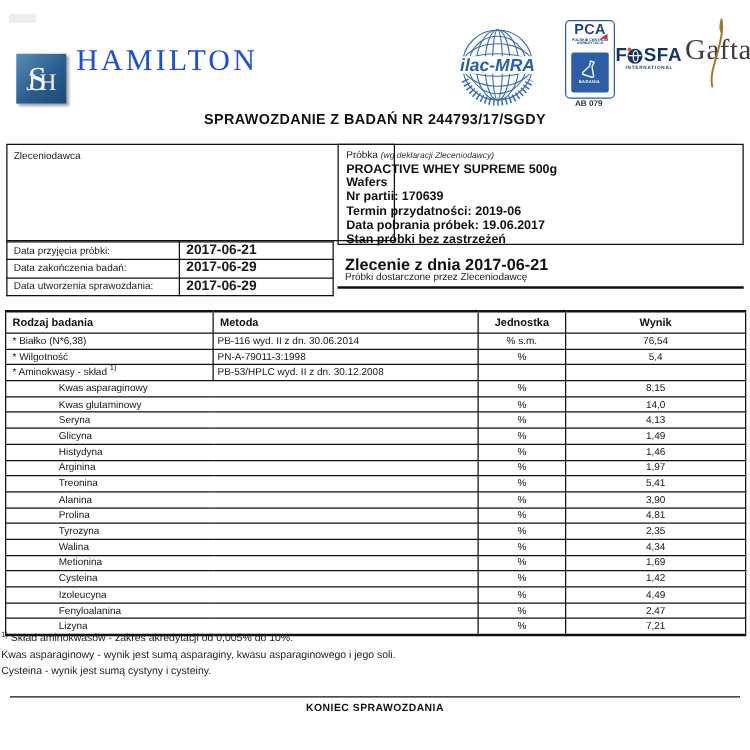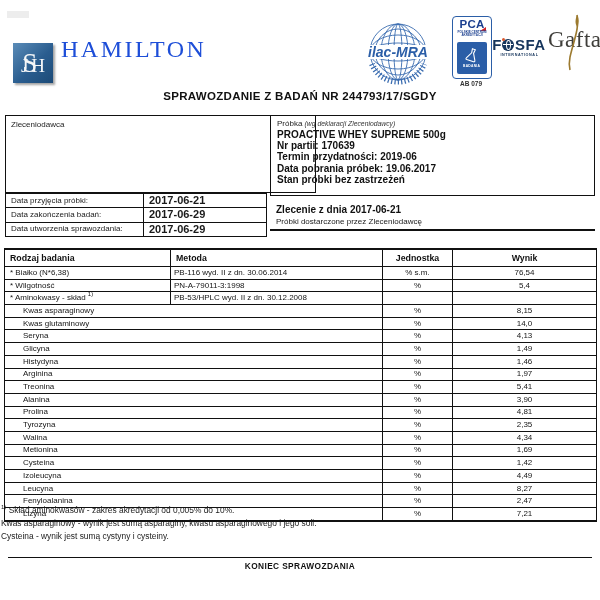--- a/index.html
+++ b/index.html
@@ -59,34 +59,34 @@
   .client-label{padding:4px 0 0 5px;font-size:8px;color:#222;}
   .dates{left:5px;top:193px;width:261px;border-collapse:collapse;table-layout:fixed;}
   .dates td{border:1px solid #111;height:13.3px;font-size:8px;padding:0 0 0 5px;line-height:1;color:#1a1a1a;}
   .dates td.val{font-weight:bold;font-size:11px;}
 
   
   .sample-box{left:270px;top:115px;width:325px;height:81px;border:1px solid #111;box-sizing:border-box;padding-top:2px;}
   .sample-label-line{font-size:8px;padding-left:6px;line-height:11px;color:#222;}
   .sample-note{font-style:italic;font-size:6.8px;color:#333;}
   .sample-line{font-weight:bold;font-size:10px;line-height:11.2px;padding-left:6px;color:#111;}
-  .order-line{left:276px;top:204px;font-weight:bold;font-size:10px;color:#111;}
+  .order-line{left:276px;top:204px;font-weight:bold;font-size:13px;color:#111;}
   .delivery-line{left:276px;top:217px;font-size:8px;color:#222;}
   .thick-rule{left:270px;top:229px;width:325px;height:2px;background:#111;}
 
   
   table.results{left:4px;top:248px;width:592px;border-collapse:collapse;table-layout:fixed;
     border:1.2px solid #111;}
   table.results th{border:1px solid #111;border-top:2px solid #111;border-bottom:1.8px solid #111;
     height:16px;font-size:8.8px;color:#111;padding:0 4px;line-height:1;}
   table.results th.l{text-align:left;padding-left:5px;}
   table.results td{border:1px solid #111;height:11.7px;font-size:8px;padding:0 3px;line-height:1;
     overflow:hidden;white-space:nowrap;color:#151515;}
   table.results td.c1{padding-left:5px;}
-  table.results td.indent{padding-left:18px;}
+  table.results td.indent{padding-left:42px;}
   table.results td.c3,table.results td.c4{text-align:center;}
   table.results{border-bottom:2px solid #111;border-radius:30px;}
   sup{font-size:6px;vertical-align:super;line-height:0;}
 
   
   .footnotes{left:1px;top:504px;font-size:8.4px;line-height:13.2px;color:#1a1a1a;}
   .end-rule{left:8px;top:557px;width:584px;height:0;border-top:1.5px solid #111;}
   .end-text{left:0;top:561px;width:600px;text-align:center;font-weight:bold;font-size:8.3px;
     letter-spacing:.4px;color:#111;}
 </style>
@@ -176,20 +176,21 @@
   </tr>
 </tbody>
   </table>
 
 <div class="abs sample-box">
   <div class="sample-label-line">
     <span>Próbka</span>
     <span class="sample-note">(wg deklaracji Zleceniodawcy)</span>
   </div>
   <div class="sample-line">PROACTIVE WHEY SUPREME 500g</div>
+  <div class="sample-line">Wafers</div>
   <div class="sample-line">Nr partii: 170639</div>
   <div class="sample-line">Termin przydatności: 2019-06</div>
   <div class="sample-line">Data pobrania próbek: 19.06.2017</div>
   <div class="sample-line">Stan próbki bez zastrzeżeń</div>
 </div>
 <div class="abs order-line">Zlecenie z dnia 2017-06-21</div>
 <div class="abs delivery-line">Próbki dostarczone przez Zleceniodawcę</div>
 <div class="abs thick-rule"></div>
 
 <table class="abs results">
@@ -290,25 +291,20 @@
         <td class="c1 indent" colspan="2">Cysteina</td>
         <td class="c3">%</td>
         <td class="c4">1,42</td>
       </tr>
       <tr>
         <td class="c1 indent" colspan="2">Izoleucyna</td>
         <td class="c3">%</td>
         <td class="c4">4,49</td>
       </tr>
       <tr>
-        <td class="c1 indent" colspan="2">Leucyna</td>
-        <td class="c3">%</td>
-        <td class="c4">8,27</td>
-      </tr>
-      <tr>
         <td class="c1 indent" colspan="2">Fenyloalanina</td>
         <td class="c3">%</td>
         <td class="c4">2,47</td>
       </tr>
       <tr>
         <td class="c1 indent" colspan="2">Lizyna</td>
         <td class="c3">%</td>
         <td class="c4">7,21</td>
       </tr>
     </tbody>

